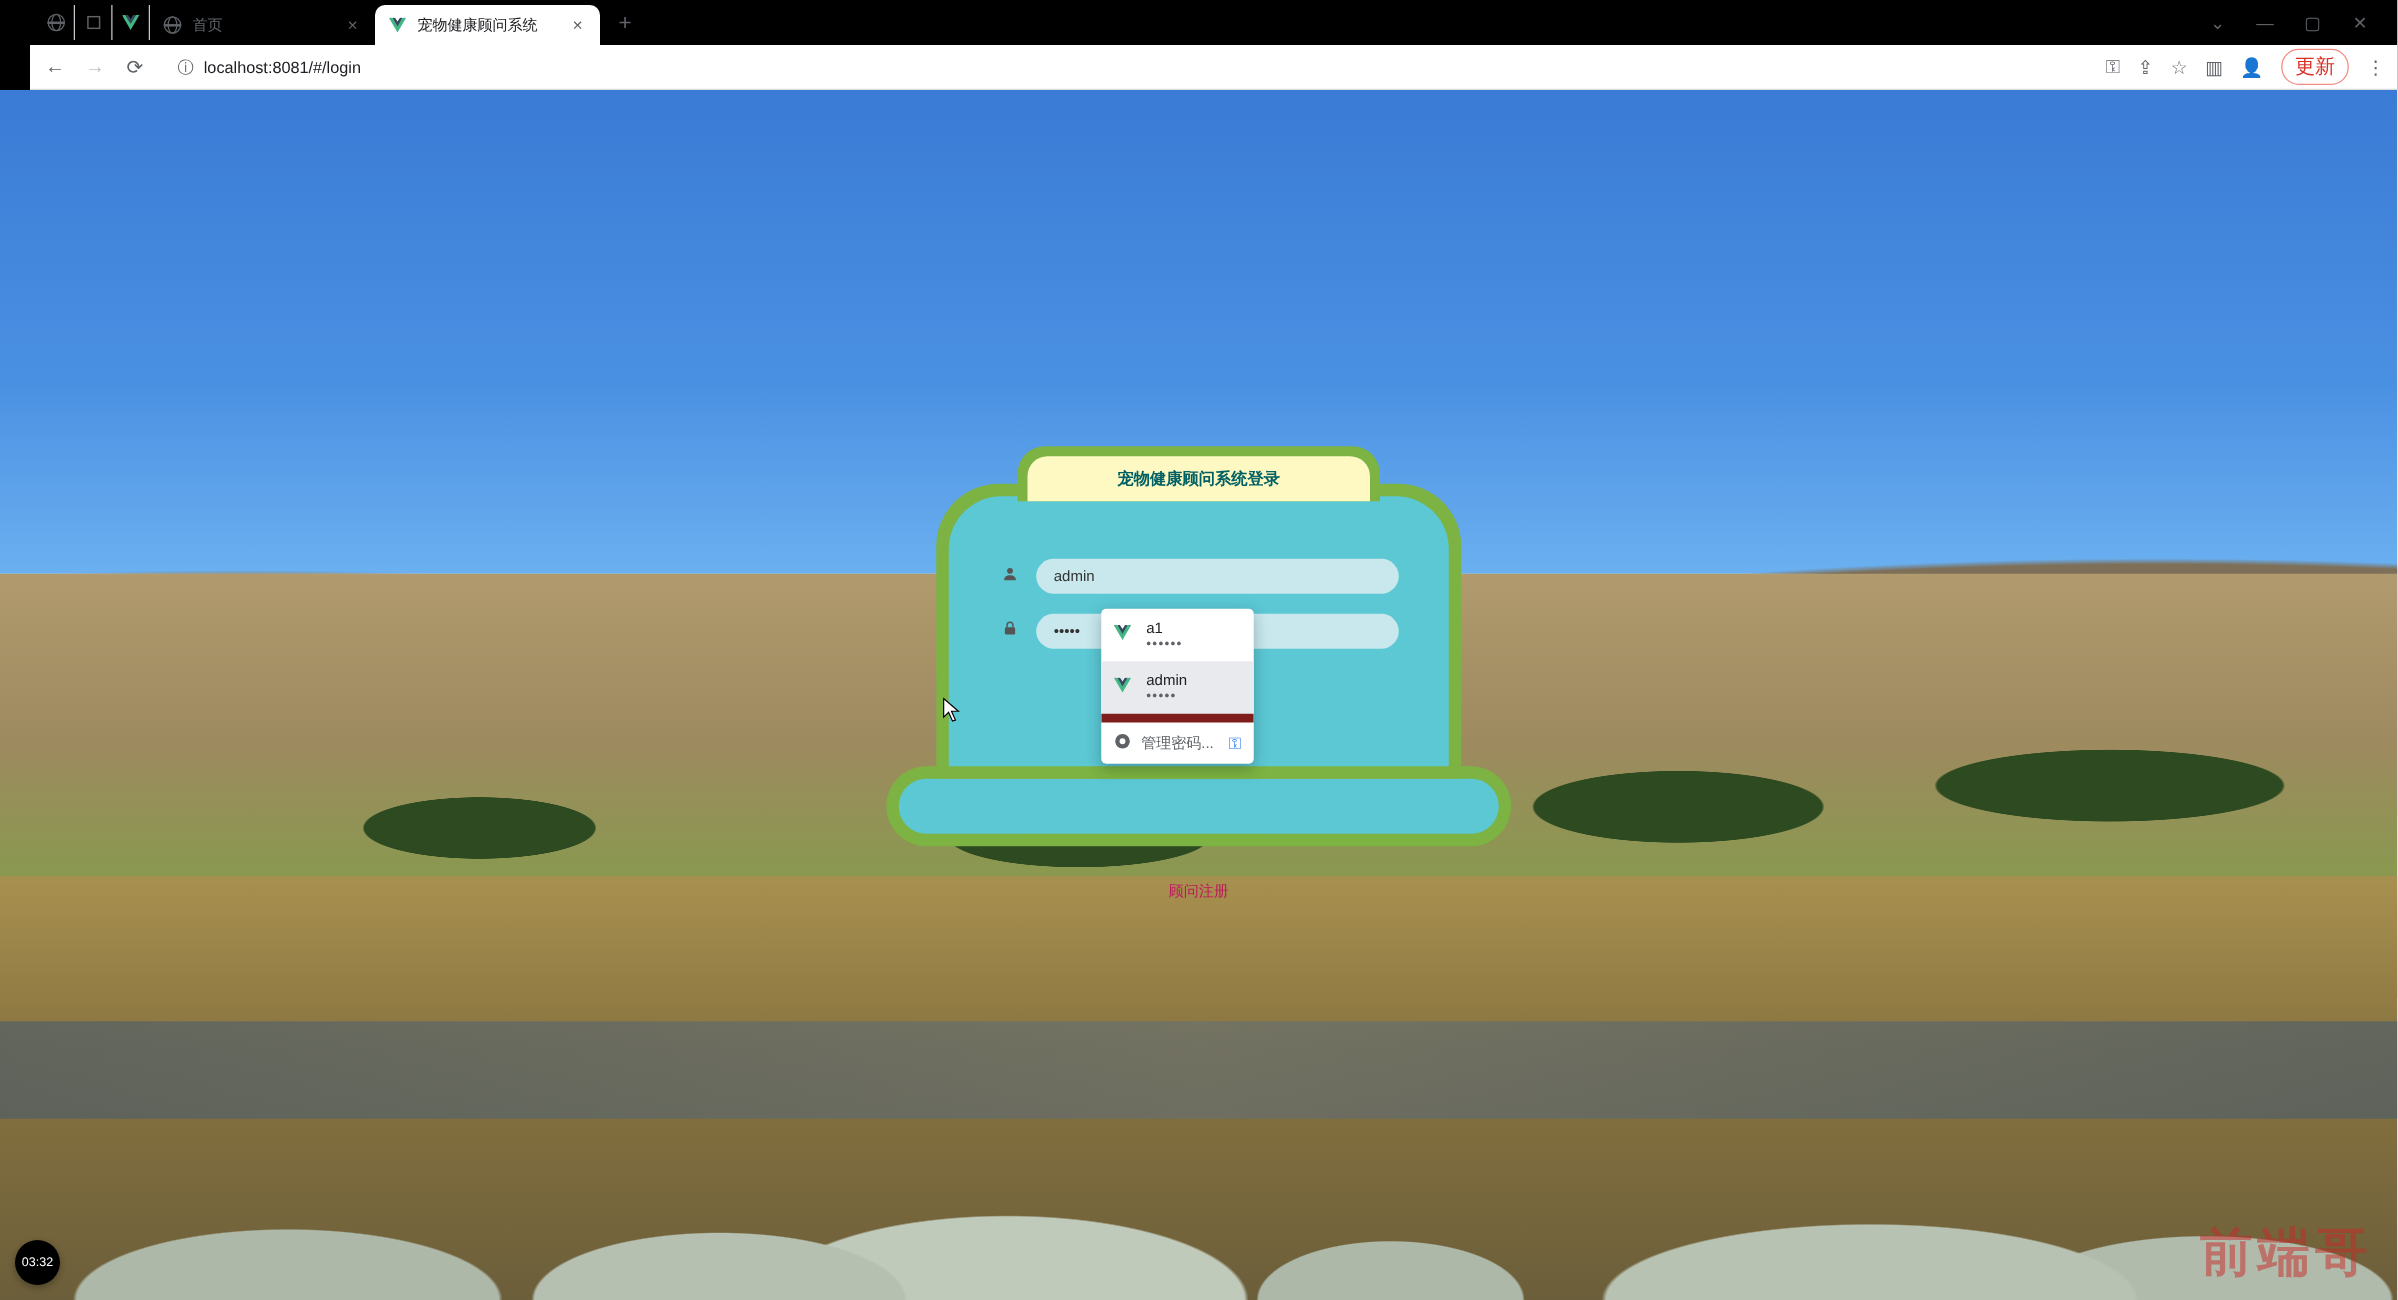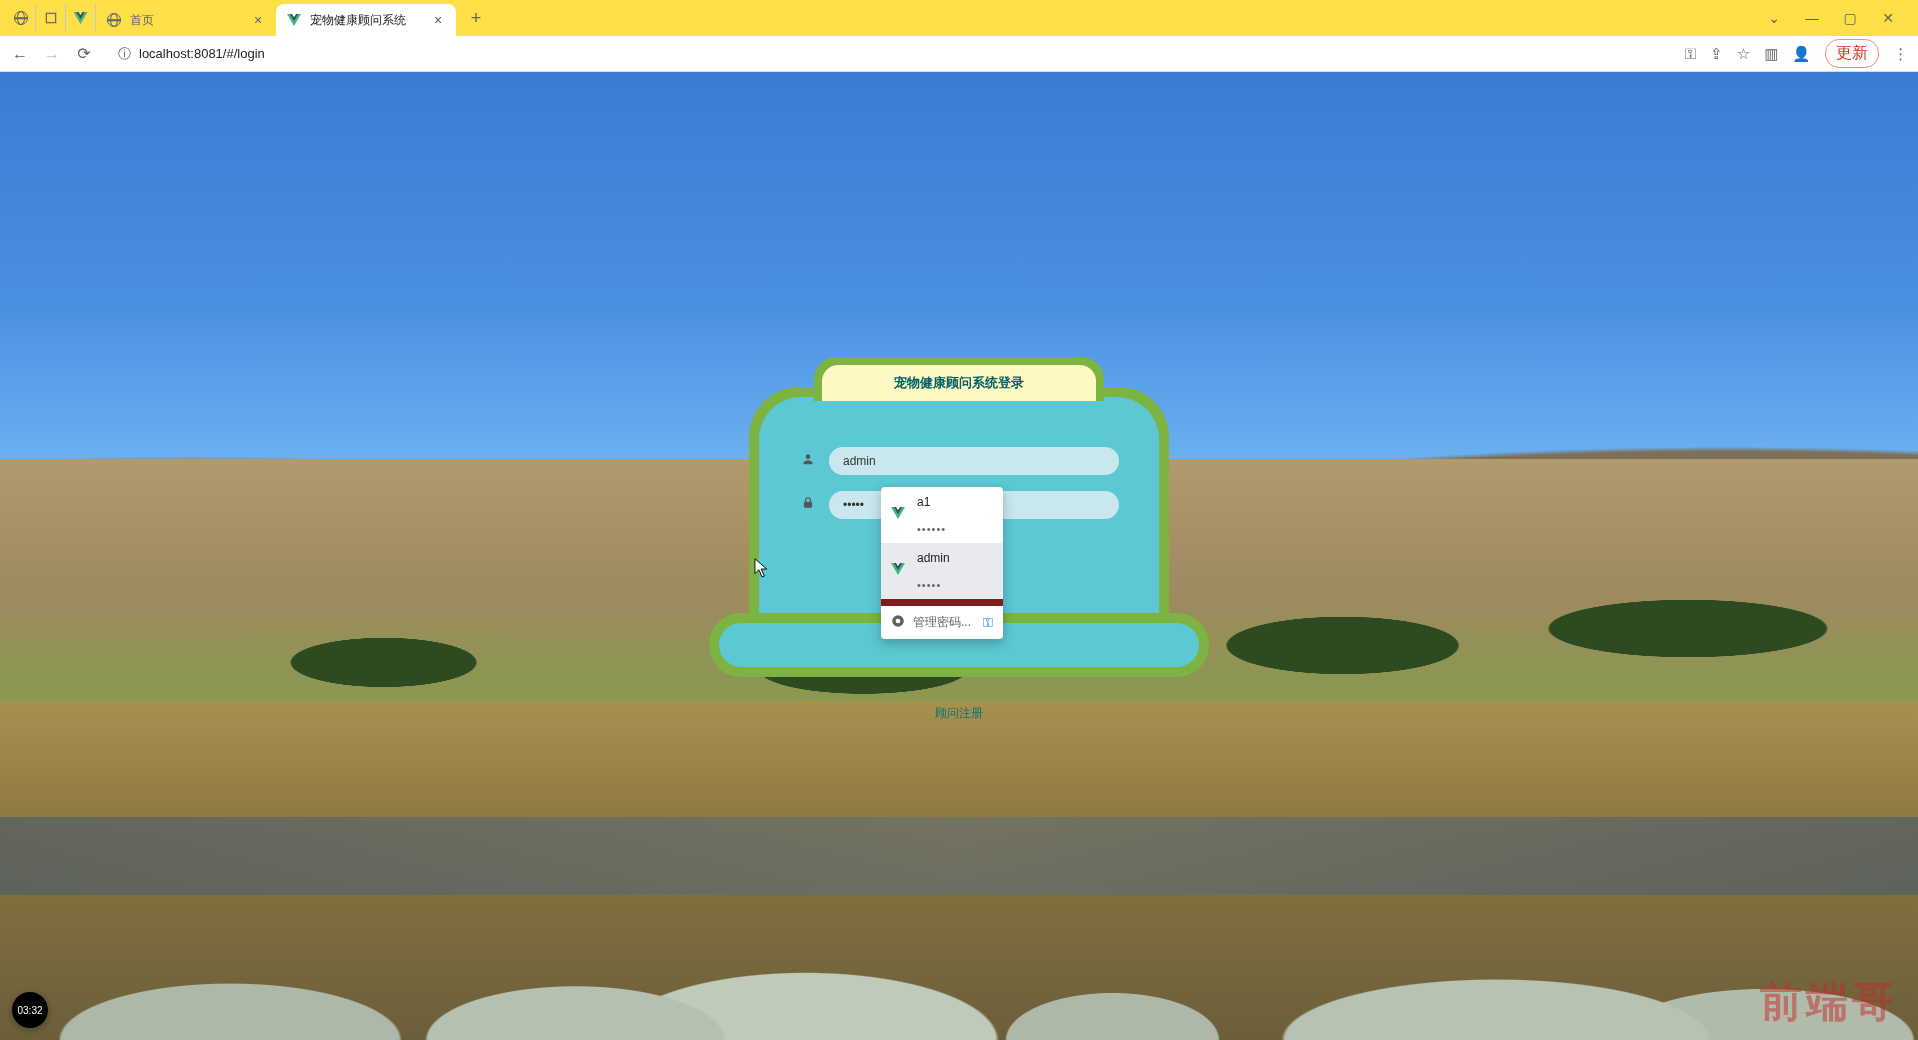--- a/index.html
+++ b/index.html
@@ -1,19 +1,19 @@
 <!DOCTYPE html>
 <html><head>
   <meta charset="utf-8">
   <style>
     * { margin: 0; padding: 0; box-sizing: border-box; font-family: -apple-system, BlinkMacSystemFont, "Segoe UI", Arial, sans-serif; }
     body { width: 1918px; height: 1040px; overflow: hidden; background: #f1f3f4; }
 
     
-    .browser-chrome { background: #fde047; }
+    .browser-chrome { background: #000000; padding-left: 24px; }
     .tab-strip { display: flex; align-items: center; height: 36px; padding: 0 6px; gap: 0; }
     .tab-placeholder { width: 30px; height: 28px; display:flex; align-items:center; justify-content:center; border-right: 1px solid #c4c7cc; }
     .tab-placeholder svg { width: 14px; height: 14px; }
     .tab { display: flex; align-items: center; height: 32px; padding: 0 10px; font-size: 12px; color: #5f6368; gap: 8px; border-radius: 8px 8px 0 0; position: relative; min-width: 180px; max-width: 200px; margin-top:4px;}
     .tab.active { background: #fff; color: #202124; }
     .tab .favicon { width: 16px; height: 16px; display:flex; align-items:center; justify-content:center;}
     .tab .tab-title { flex: 1; white-space: nowrap; overflow: hidden; text-overflow: ellipsis; }
     .tab .tab-close { width: 16px; height: 16px; display:flex; align-items:center; justify-content:center; color:#5f6368; font-size:14px;}
     .new-tab { width: 28px; height: 28px; display:flex; align-items:center; justify-content:center; color:#5f6368; font-size:18px; margin-left:6px;}
     .window-controls { margin-left: auto; display: flex; gap: 18px; padding-right: 14px; color:#5f6368; }
@@ -65,28 +65,28 @@
     .field-icon { width:18px; color:#555; text-align:center; }
     .field-input { flex:1; height:28px; border-radius:14px; border:none; background:#c8e8ed; padding:0 14px; font-size:12px; color:#333; outline:none; }
     .field-input::placeholder { color:#888; }
     .role-row { display:flex; align-items:center; gap:20px; font-size:12px; color:#333; margin-bottom:14px; padding-left:4px;flex-direction:column;}
     .role-label { font-weight:500; }
     .radio-opt { display:flex; align-items:center; gap:6px; }
     .radio-dot { width:14px; height:14px; border-radius:50%; border:2px solid #333; display:flex; align-items:center; justify-content:center; }
     .radio-dot.checked::after { content:""; width:6px; height:6px; border-radius:50%; background:#333; }
     
     .register-link { text-align:center; margin-top:28px; font-size:12px; color:#333; }
-    .register-link a { color:#0f766e; text-decoration:none;margin-top:40px; }
+    .register-link a { color:#be185d; text-decoration:none;margin-top:40px; }
 
     
     .autofill { position:absolute; top:100px; left:172px; width:122px; background:#fff; border-radius:4px; box-shadow: 0 4px 12px rgba(0,0,0,.25); font-size:12px; overflow:hidden; z-index:10;}
     .autofill-item { display:flex; align-items:center; gap:10px; padding:8px 10px; cursor:pointer; }
     .autofill-item:hover, .autofill-item.hover { background:#e8eaed; }
     .autofill-item .af-icon { width:16px; height:16px; }
-    .af-texts { display:flex; flex-direction:column; gap:14px; }
+    .af-texts { display:flex; flex-direction:column; gap:0; }
     .af-user { color:#202124; font-size:12px;}
     .af-pass { color:#5f6368; font-size:11px; letter-spacing:1px;}
     .autofill-footer { display:flex; align-items:center; gap:8px; padding:8px 10px; border-top:7px solid #7f1d1d; color:#5f6368; font-size:12px;}
     .autofill-footer .key-icon { margin-left:auto; font-size:13px; color:#1a73e8;}
 
     
     .watermark { position:absolute; right:20px; bottom:10px; font-size:42px; color: rgba(200,40,40,.5); font-family: "KaiTi","STKaiti",serif; letter-spacing:4px; font-weight:700;}
 
     
     .timestamp { position:absolute; left:12px; bottom:12px; width:36px; height:36px; border-radius:50%; background:#000000; color:#fff; font-size:10px; display:flex; align-items:center; justify-content:center; box-shadow:0 2px 6px rgba(0,0,0,.3);}

